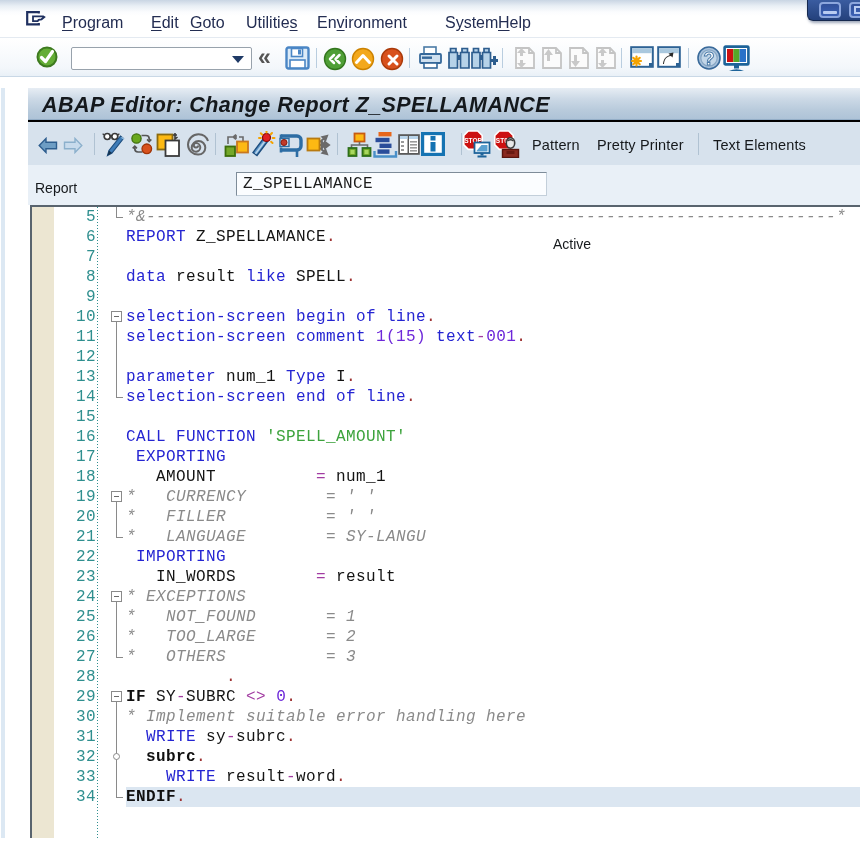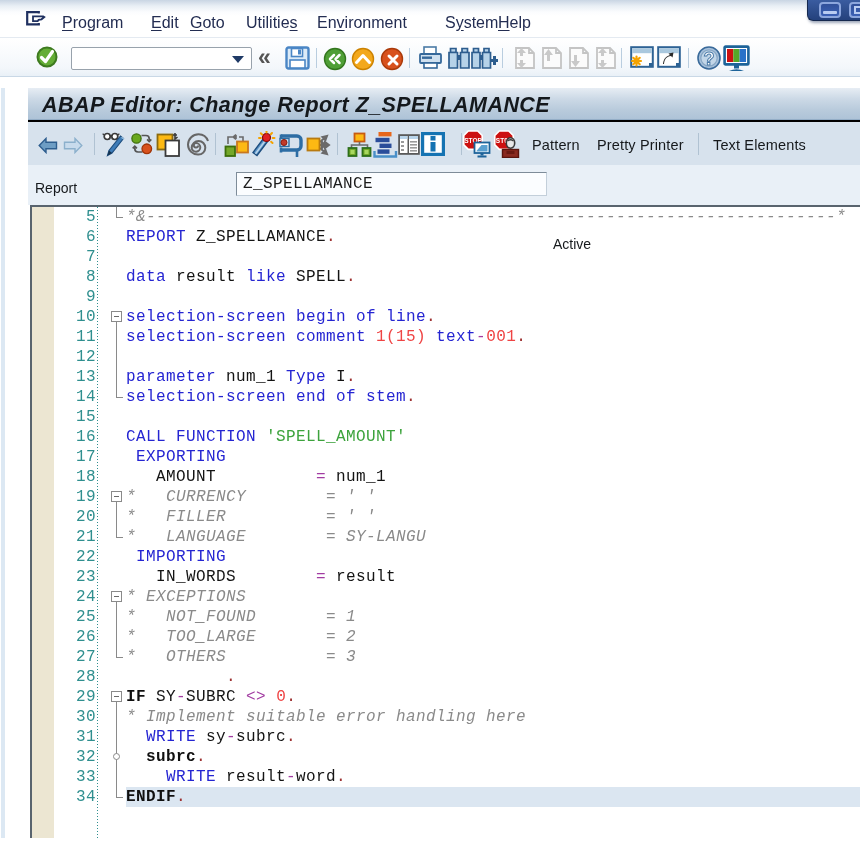--- a/index.html
+++ b/index.html
@@ -40,21 +40,21 @@
 #leftstripe { left:1px; top:88px; width:4px; height:750px; background:#dce8f3; }
 #hl34 { left:126px; top:787px; width:734px; height:20px; background:#dbe6f1; }
 pre.code { position:absolute; font-family:"Liberation Mono",monospace; font-size:16px; letter-spacing:0.4px; line-height:20px; white-space:pre; }
 #lnums { left:0px; top:207px; width:96px; text-align:right; color:#2f8f8f; }
 #codebody { left:126px; top:207px; color:#141414; }
 #dotline { left:97px; top:207px; width:1px; height:632px;
   background-image:repeating-linear-gradient(#2f8f8f 0 1px, transparent 1px 3px); }
 .kw { color:#2525d2; }
 .cm { color:#8a8a8a; font-style:italic; }
 .op { color:#a23ca2; }
-.num { color:#ef4444; }
+.num { color:#6d28d9; }
 .str { color:#3da33d;text-align:right; }
 .dot { color:#9c3030; }
 .bk { color:#101010; font-weight:bold;text-align:center; }
 .id { color:#141414; }
 
 .fbox { position:absolute; width:11px; height:11px; border:1px solid #8a8a8a; background:#fff; }
 .fbox::after { content:""; position:absolute; left:2px; top:4px; width:5px; height:1px; background:#6a6a6a; }
 .fline { position:absolute; left:116px; width:1px; background:#8a8a8a; }
 .ffoot { position:absolute; left:116px; width:7px; height:1px; background:#8a8a8a; }
 .fcirc { position:absolute; left:113px; width:7px; height:7px; border:1px solid #8a8a8a; border-radius:50%; background:#fff; }
@@ -380,21 +380,21 @@
 
 <pre class="abs code" id="codebody"><span class="cm">*&amp;---------------------------------------------------------------------*</span>
 <span class="kw">REPORT</span> <span class="id">Z_SPELLAMANCE</span><span class="dot">.</span>
 
 <span class="kw">data</span> <span class="id">result</span> <span class="kw">like</span> <span class="id">SPELL</span><span class="dot">.</span>
 
 <span class="kw">selection-screen begin of line</span><span class="dot">.</span>
 <span class="kw">selection-screen comment</span> <span class="num">1(15)</span> <span class="kw">text</span><span class="op">-</span><span class="num">001</span><span class="dot">.</span>
 
 <span class="kw">parameter</span> <span class="id">num_1</span> <span class="kw">Type</span> <span class="id">I</span><span class="dot">.</span>
-<span class="kw">selection-screen end of stem</span><span class="dot">.</span>
+<span class="kw">selection-screen end of line</span><span class="dot">.</span>
 
 <span class="kw">CALL FUNCTION</span> <span class="str">'SPELL_AMOUNT'</span>
  <span class="kw">EXPORTING</span>
    <span class="id">AMOUNT</span>          <span class="op">=</span> <span class="id">num_1</span>
 <span class="cm">*   CURRENCY        = ' '</span>
 <span class="cm">*   FILLER          = ' '</span>
 <span class="cm">*   LANGUAGE        = SY-LANGU</span>
  <span class="kw">IMPORTING</span>
    <span class="id">IN_WORDS</span>        <span class="op">=</span> <span class="id">result</span>
 <span class="cm">* EXCEPTIONS</span>

